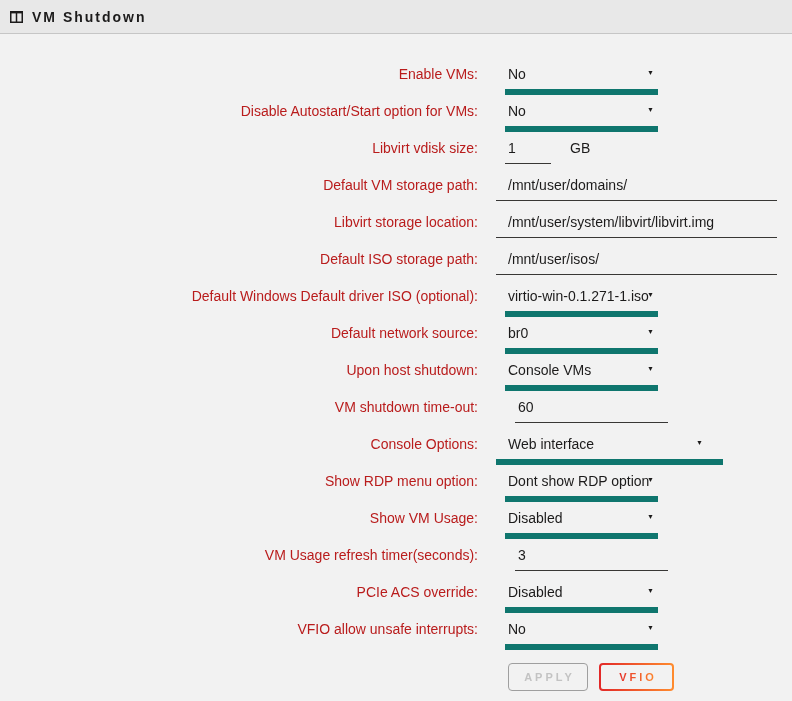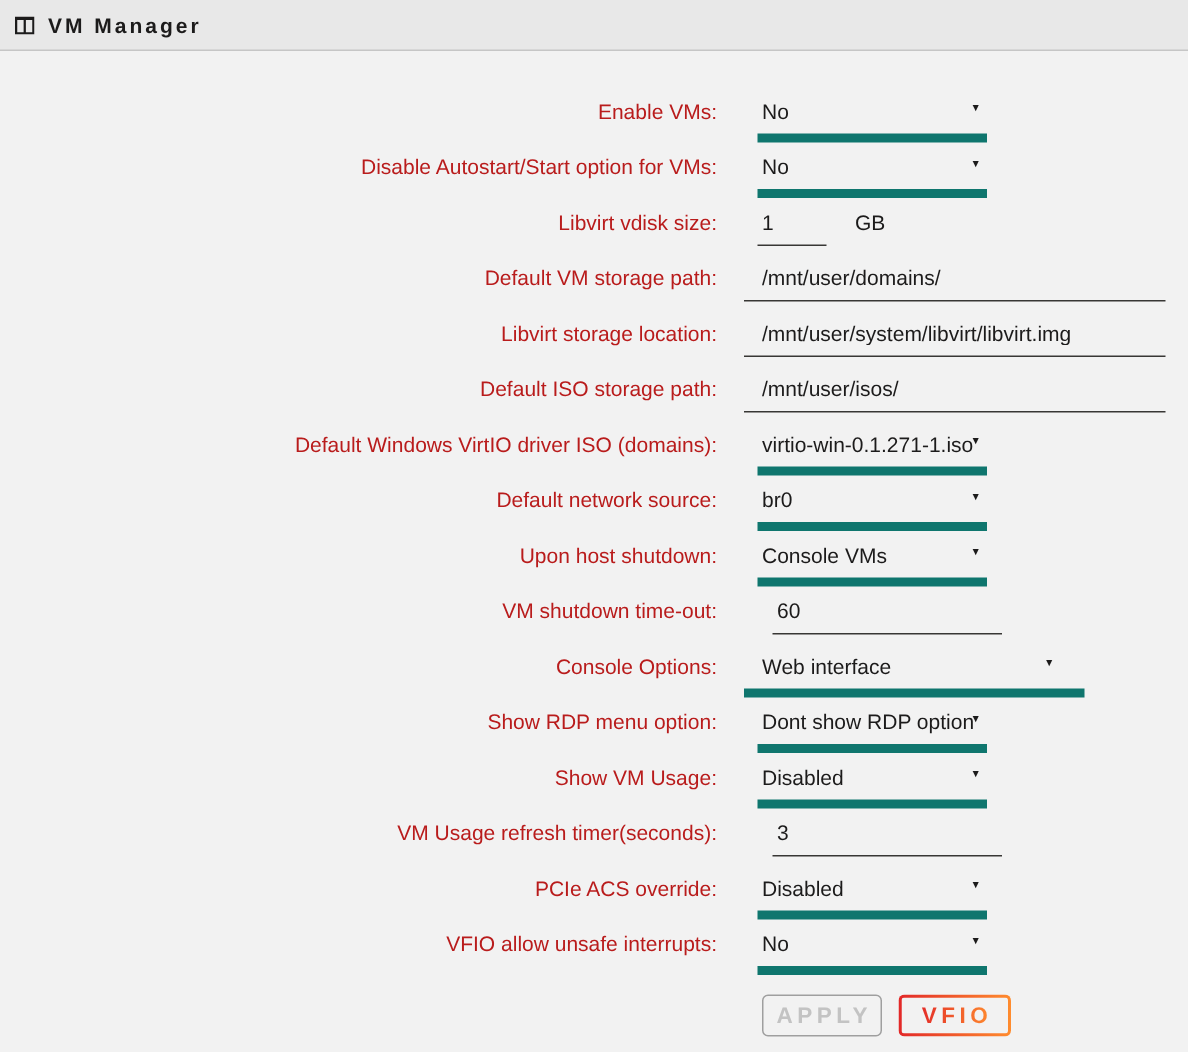--- a/index.html
+++ b/index.html
@@ -90,21 +90,21 @@
     margin: 16px 0 0 508px;
   }
   .btn {
     height: 28px;
     display: inline-flex;
     align-items: center;
     justify-content: center;
     border-radius: 4px;
     font-family: "Liberation Sans", sans-serif;
     font-weight: bold;
-    font-size: 15px;
+    font-size: 11px;
     letter-spacing: 3px;
     text-indent: 3px;
     cursor: pointer;
     background: transparent;
   }
   .btn-apply {
     width: 80px;
     border: 1px solid #9f9f9f;
     color: #c3c3c3;
   }
@@ -131,21 +131,21 @@
 <div class="window">
 
   <header class="titlebar">
     <span class="title-icon">
       <svg width="13" height="12" viewBox="0 0 13 12" aria-hidden="true">
         <rect x="0.75" y="0.75" width="11.5" height="10.5" fill="none" stroke="#1c1b1b" stroke-width="1.5"></rect>
         <line x1="6.5" y1="1" x2="6.5" y2="11" stroke="#1c1b1b" stroke-width="1.5"></line>
         <line x1="1" y1="1.6" x2="12" y2="1.6" stroke="#1c1b1b" stroke-width="1.6"></line>
       </svg>
     </span>
-    <span class="title">VM Manager</span>
+    <span class="title">VM Shutdown</span>
   </header>
 
   <main class="content">
     <div id="rows">
         <div class="row">
     <span class="label">Enable VMs:</span>
     <span class="ctrl">
             <div class="select sel-normal"><span>No</span><span class="arrow">▼</span></div>
           </span>
   </div>
@@ -174,21 +174,21 @@
             <input type="text" class="field in-wide" value="/mnt/user/system/libvirt/libvirt.img" style="">
           </span>
   </div>
         <div class="row">
     <span class="label">Default ISO storage path:</span>
     <span class="ctrl">
             <input type="text" class="field in-wide" value="/mnt/user/isos/" style="">
           </span>
   </div>
         <div class="row">
-    <span class="label">Default Windows VirtIO driver ISO (domains):</span>
+    <span class="label">Default Windows Default driver ISO (optional):</span>
     <span class="ctrl">
             <div class="select sel-normal"><span>virtio-win-0.1.271-1.iso</span><span class="arrow">▼</span></div>
           </span>
   </div>
         <div class="row">
     <span class="label">Default network source:</span>
     <span class="ctrl">
             <div class="select sel-normal"><span>br0</span><span class="arrow">▼</span></div>
           </span>
   </div>

